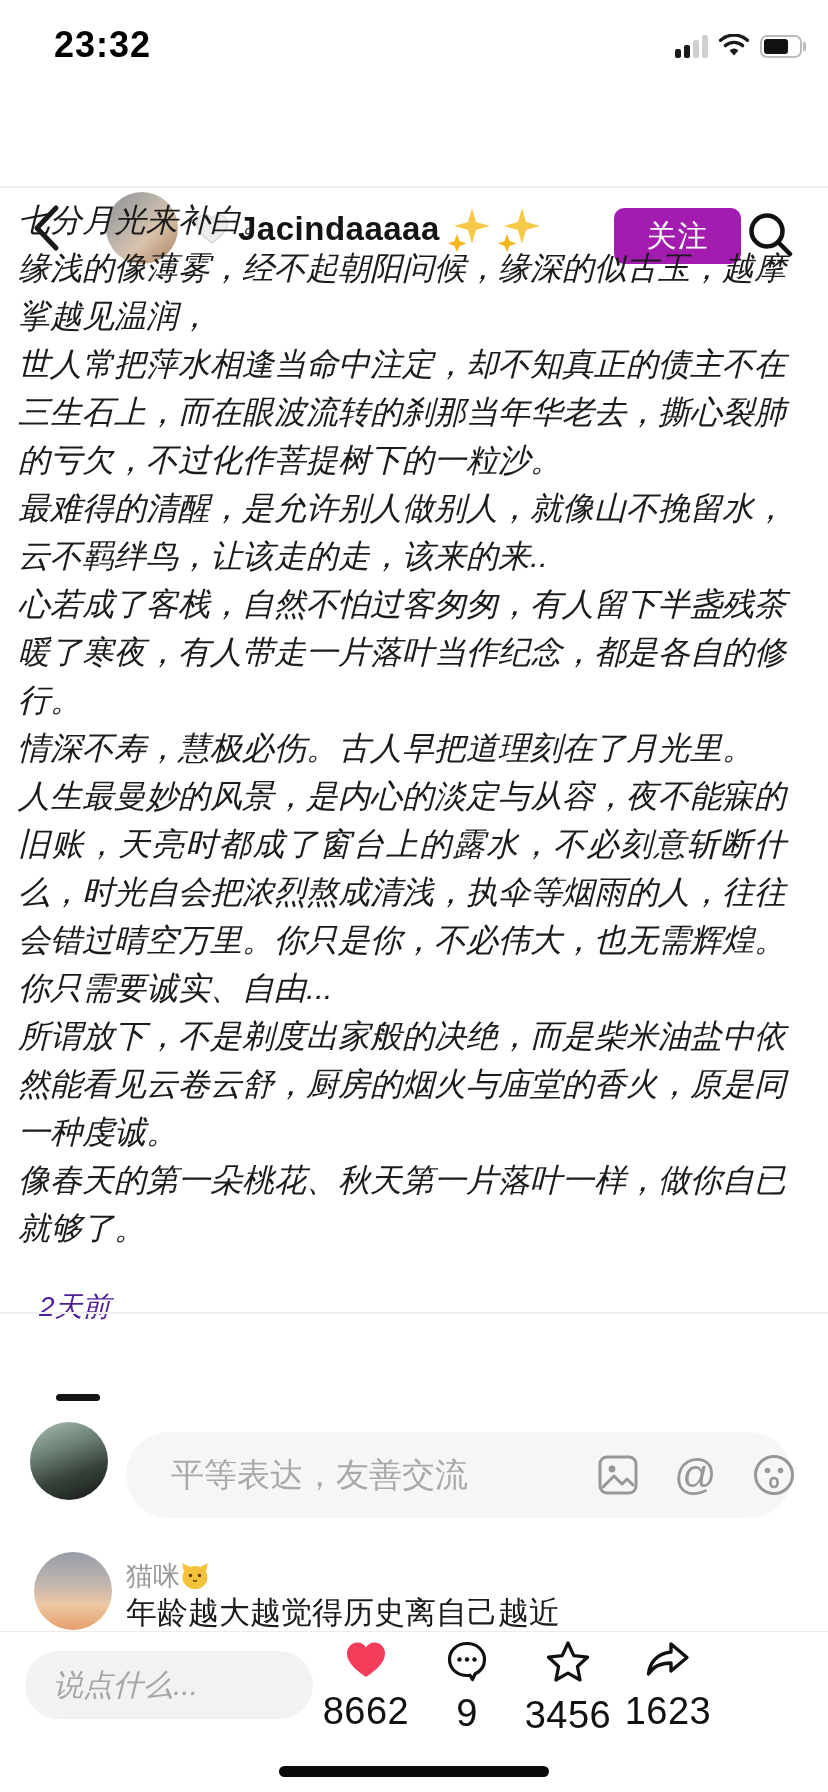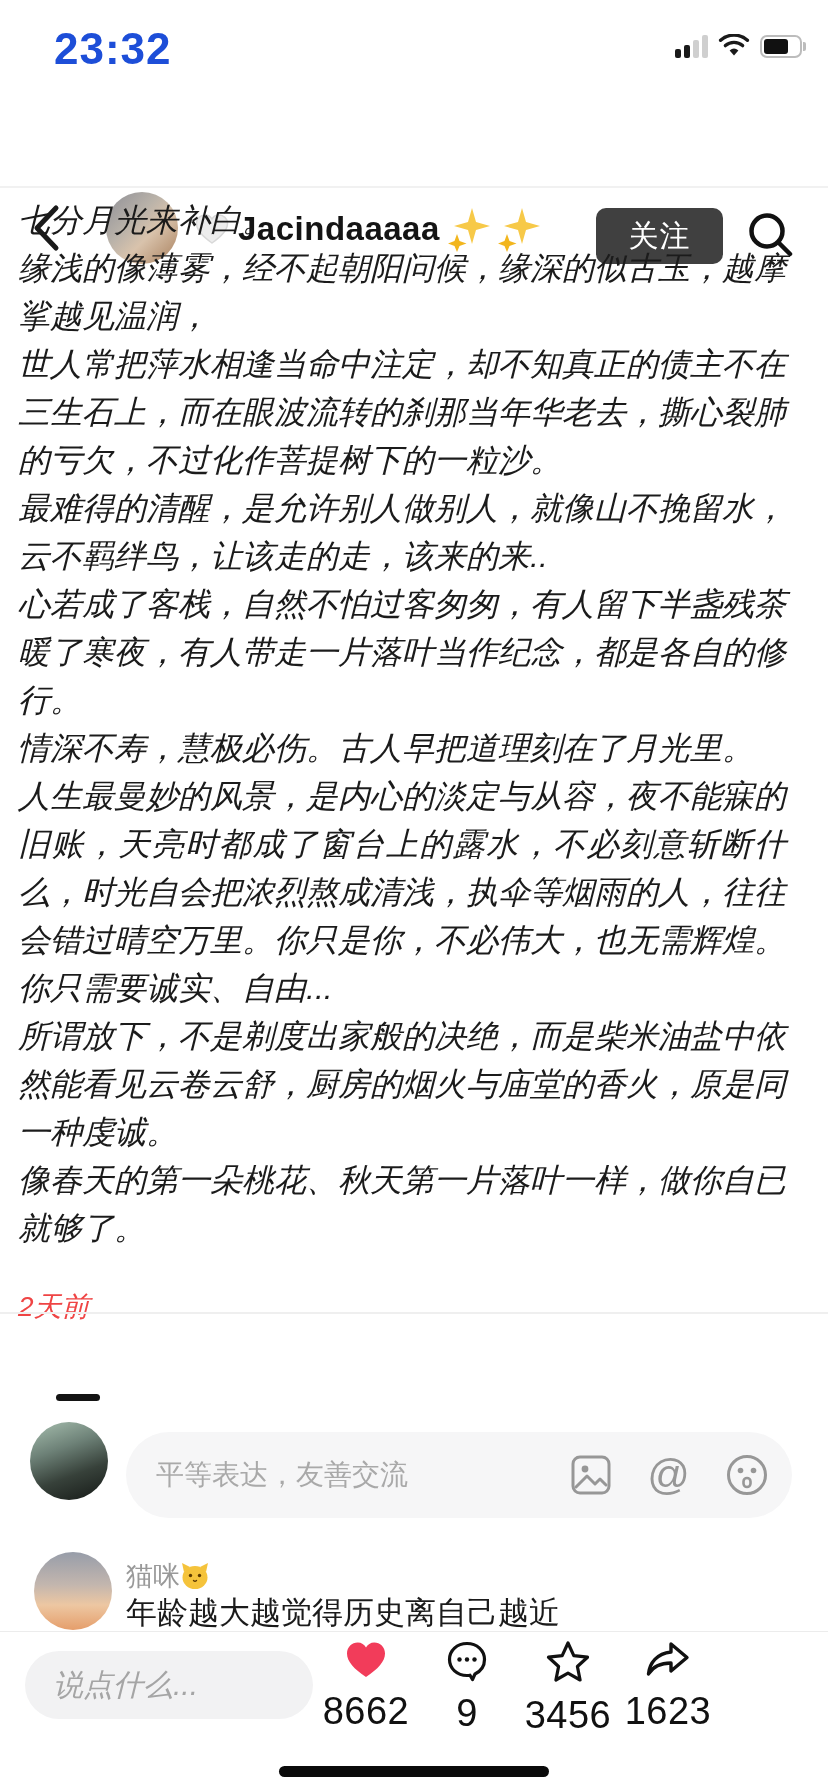--- a/index.html
+++ b/index.html
@@ -4,21 +4,21 @@
 <style>
   * { margin:0; padding:0; box-sizing:border-box; }
   html,body { background:#e9e9e9; }
   body { font-family:"Liberation Sans","DejaVu Sans",sans-serif; }
   #screen {
     position:relative; width:828px; height:1792px; margin:0 auto;
     background:#ffffff; overflow:hidden; color:#1b1b1b;
   }
 
   
-  .status-time { position:absolute; left:54px; top:24px; font-size:44px; font-weight:700; letter-spacing:1px; color:#1d4ed8; }
+  .status-time { position:absolute; left:54px; top:24px; font-size:36px; font-weight:700; letter-spacing:1px; color:#000000; }
   .status-icons { position:absolute; right:22px; top:34px; display:flex; align-items:center; gap:10px; }
   .sig { display:flex; align-items:flex-end; gap:3px; height:24px; }
   .sig i { display:block; width:6px; border-radius:2px; background:#1a1a1a; }
   .sig i:nth-child(1){height:9px;} .sig i:nth-child(2){height:13px;}
   .sig i:nth-child(3){height:18px;background:#cfcfcf;} .sig i:nth-child(4){height:23px;background:#cfcfcf;}
   .battery { position:relative; width:46px; height:23px; }
   .battery .shell { position:absolute; left:0; top:0; width:42px; height:23px; border:2px solid #bcbcbc; border-radius:7px; }
   .battery .cap { position:absolute; right:0; top:7px; width:3px; height:9px; background:#bcbcbc; border-radius:0 2px 2px 0; }
   .battery .fill { position:absolute; left:4px; top:4px; width:24px; height:15px; background:#111; border-radius:3px; }
 
@@ -26,45 +26,45 @@
   .header { position:absolute; left:0; top:90px; width:700px; height:96px; background:#fff; }
   .header-divider { position:absolute; left:0; top:186px; width:828px; height:2px; background:#f1f1f1; }
   .back-btn { position:absolute; left:32px; top:112px; width:40px; height:52px; display:flex; align-items:center; }
   .avatar { border-radius:50%; overflow:hidden; }
   .avatar-author { position:absolute; left:106px; top:102px; width:72px; height:72px;
     background:linear-gradient(135deg,#8d8e96 0%,#b9b2a9 38%,#d9c3ac 60%,#a87f5c 100%); }
   .name-row { position:absolute; left:194px; top:114px; height:50px; display:flex; align-items:center; gap:8px; }
   .white-heart { display:inline-flex; }
   .username { font-size:33px; font-weight:600; color:#141414; letter-spacing:0.5px; }
   .sparkles { display:inline-flex; gap:6px; }
-  .follow-btn { position:absolute; left:596px; top:118px; width:127px; height:56px; border:none;
-    background:#404040; color:#fff; font-size:30px; border-radius:10px; font-family:inherit;
+  .follow-btn { position:absolute; left:614px; top:118px; width:127px; height:56px; border:none;
+    background:#a21caf; color:#fff; font-size:30px; border-radius:10px; font-family:inherit;
     display:flex; align-items:center; justify-content:center; letter-spacing:1px; }
   .search-btn { position:absolute; left:742px; top:116px; width:56px; height:56px; display:flex; align-items:center; justify-content:center; }
 
   
   .post-body { position:absolute; left:18px; top:196px; width:768px;font-style:italic; }
   .post-body p { font-size:32px; line-height:48px; color:#1b1b1b; letter-spacing:0px;
     text-align:justify; word-break:break-all; }
-  .timestamp { margin-top:36px; font-size:28px; color:#ef4444; }
+  .timestamp { margin-top:36px; font-size:28px; color:#4c1d95;margin-left:21px; }
 
   
   .section-divider { position:absolute; left:0; top:1312px; width:828px; height:2px; background:#efefef; }
   .tabs { position:absolute; left:30px; top:1340px; display:flex; gap:66px; align-items:baseline; }
   .tab-active { font-size:33px; font-weight:700; color:#141414; }
   .tab-inactive { font-size:33px; font-weight:400; color:#6d6d6d; }
   .tab-underline { position:absolute; left:56px; top:1394px; width:44px; height:7px; border-radius:4px; background:#141414; }
 
   
   .avatar-me { position:absolute; left:30px; top:1422px; width:78px; height:78px;
     background:linear-gradient(160deg,#a8c0b0 0%,#6d8177 35%,#37413a 65%,#151916 100%); }
   .comment-pill { position:absolute; left:126px; top:1432px; width:666px; height:86px;
     background:#f6f6f7; border-radius:43px; display:flex; align-items:center; padding:0 22px 0 30px; }
   .comment-pill input { flex:1; border:none; outline:none; background:transparent;
-    font-family:inherit; font-size:28px; color:#1b1b1b; }
+    font-family:inherit; font-size:33px; color:#1b1b1b;margin-left:15px; }
   .comment-pill input::placeholder { color:#a9a9a9; }
   .pill-icons { display:flex; align-items:center; gap:34px; }
   .at-glyph { font-size:42px; color:#979797; font-weight:400; line-height:1; }
 
   
   .avatar-commenter { position:absolute; left:34px; top:1552px; width:78px; height:78px;
     background:linear-gradient(180deg,#979da9 0%,#c3b6ae 42%,#edc7a2 68%,#e59e6b 100%); }
   .comment-name { position:absolute; left:126px; top:1558px; font-size:27px; color:#999;
     display:flex; align-items:center; }
   .comment-text { position:absolute; left:126px; top:1592px; width:660px; font-size:31px;

